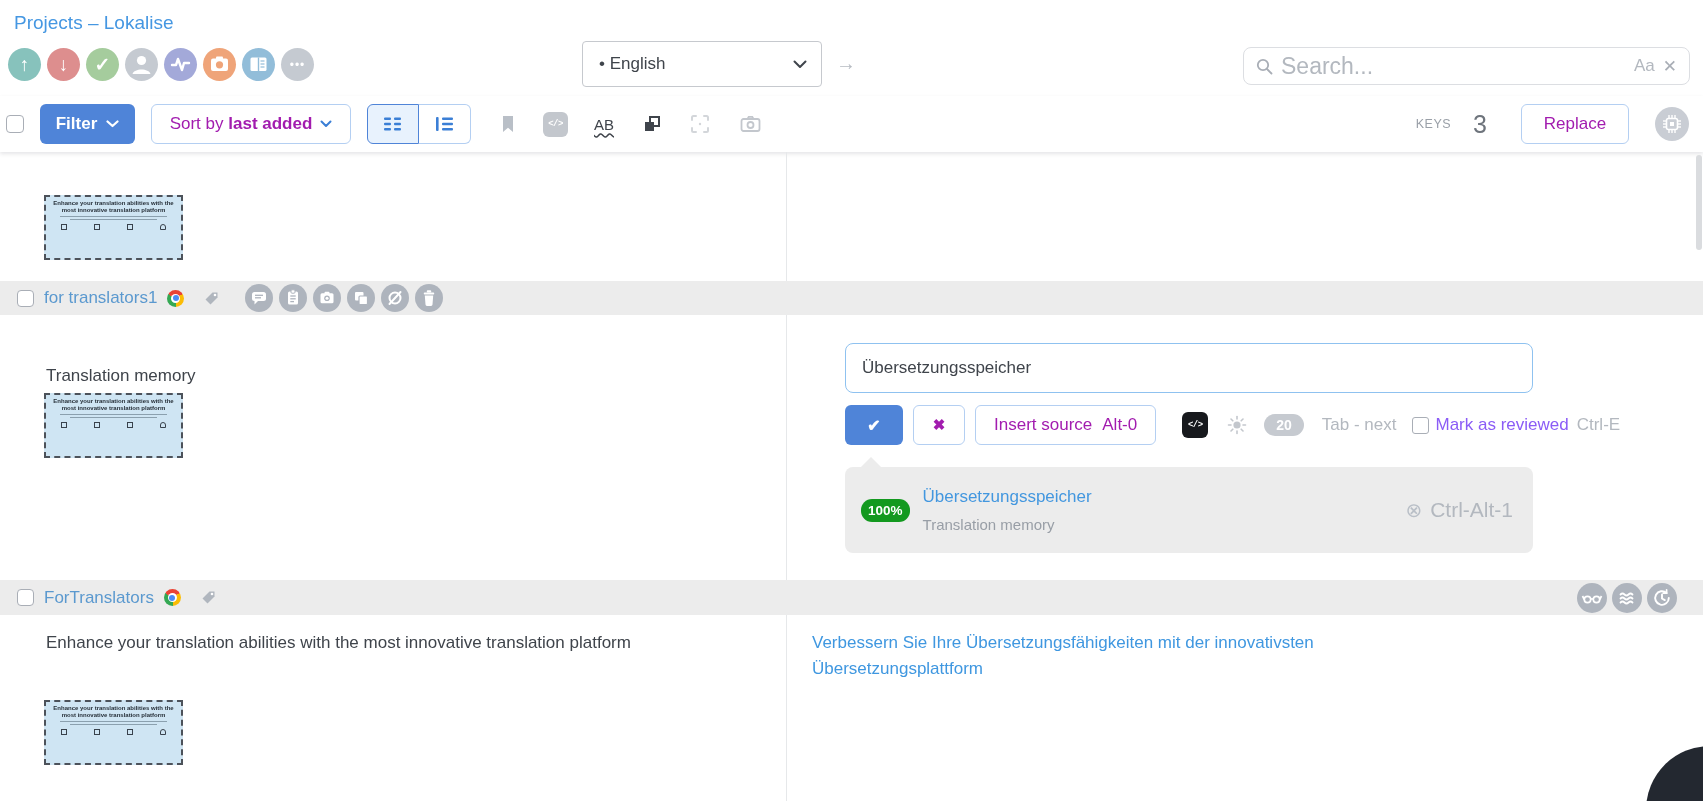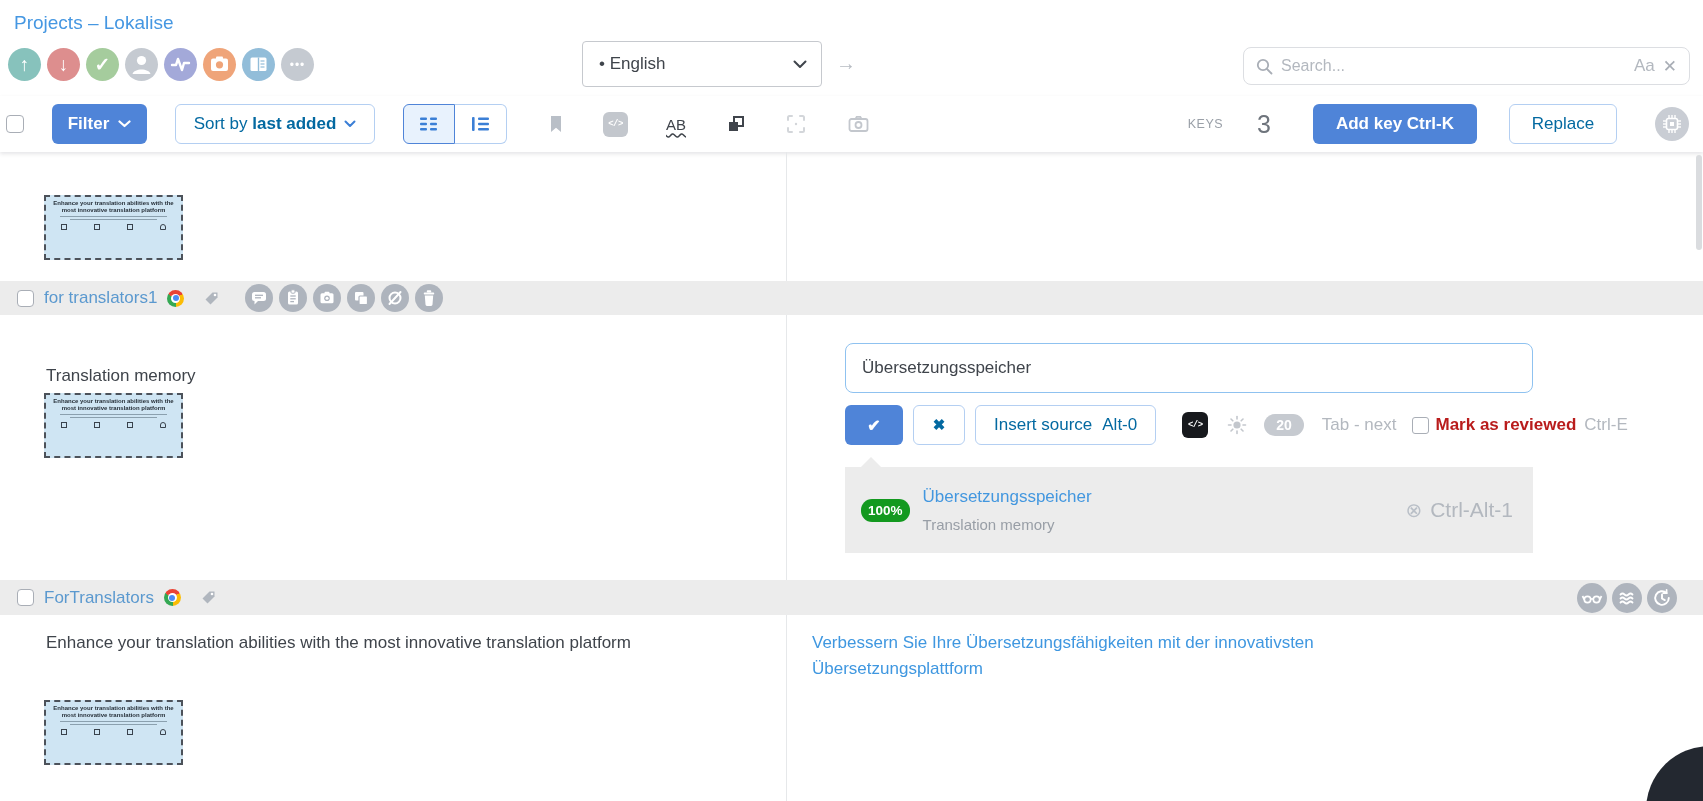--- a/index.html
+++ b/index.html
@@ -24,44 +24,44 @@
     padding:0 14px 0 16px; font-size:17px; color:#3f444b; cursor:pointer;
   }
   .sel .lbl { flex:1; }
   .lang-arrow { left:836px; top:52px; color:#b6bbc2; font-size:20px; }
 
   .search {
     left:1243px; top:47px; width:447px; height:38px; border:1px solid #dcdee2;
     border-radius:8px; display:flex; align-items:center; padding:0 12px; gap:8px; background:#fff;
   }
   .search input {
-    flex:1; border:none; outline:none; font-size:16px; color:#7f1d1d;
+    flex:1; border:none; outline:none; font-size:23px; color:#7f1d1d;
     font-family:"Liberation Sans",sans-serif; background:transparent;
   }
   .search input::placeholder { color:#b3b8bf; }
   .search .aa { color:#b3b8bf; font-size:17px; cursor:pointer; }
   .search .clear { color:#a9aeb6; font-size:17px; cursor:pointer; }
 
   
   .filter-bar {
     left:0; top:96px; width:1703px; height:56px; display:flex; align-items:center;
-    padding:0 14px 0 6px; gap:28px; background:#fff;
+    padding:0 14px 0 6px; gap:16px; background:#fff;
     box-shadow:0 2px 4px rgba(40,45,60,.12);
   }
   .cb {
     appearance:none; -webkit-appearance:none; width:18px; height:18px; background:#fff;
     border:1.5px solid #a9aeb6; border-radius:4px; cursor:pointer; flex:0 0 auto;
   }
   .btn-blue {
     background:#4f84d8; color:#fff; border:none; border-radius:6px; height:40px;
     font-size:17px; font-weight:bold; font-family:"Liberation Sans",sans-serif;
     display:flex; align-items:center; justify-content:center; gap:9px; cursor:pointer;
   }
   .btn-outline {
-    background:#fff; color:#0369a1; border:1.5px solid #b4cff2; border-radius:6px; height:40px;
+    background:#fff; color:#a21caf; border:1.5px solid #b4cff2; border-radius:6px; height:40px;
     font-size:17px; font-family:"Liberation Sans",sans-serif;
     display:flex; align-items:center; justify-content:center; gap:8px; cursor:pointer;
   }
   .filter-btn { width:95px; }
   .sort-btn { width:200px; font-weight:normal; }
   .sort-btn b { font-weight:bold; }
   .view-toggle { display:flex; }
   .vt {
     width:52px; height:40px; display:flex; align-items:center; justify-content:center;
     border:1.5px solid #b4cff2; background:#fff; cursor:pointer;
@@ -126,25 +126,25 @@
   .btn-cancel { width:52px; height:40px; margin-left:10px; font-size:15px; font-weight:bold; }
   .btn-insert { padding:0 18px; height:40px; margin-left:10px; gap:10px; }
   .code-dark { background:#17191d; width:26px; height:26px; margin-left:26px; }
   .bulb { margin-left:18px; }
   .count-pill {
     margin-left:16px; background:#c6cad0; color:#fff; font-size:14px; font-weight:bold;
     border-radius:12px; padding:3px 12px;
   }
   .tab-next { margin-left:18px; font-size:17px; color:#b3b8bf; }
   .editor-bar .cb { width:17px; height:17px; margin-left:16px; border-radius:3px; }
-  .mark-rev { margin-left:6px; font-size:17px; color:#b91c1c;font-weight:bold; }
+  .mark-rev { margin-left:6px; font-size:17px; color:#8b5cf6; }
   .mark-short { margin-left:8px; font-size:17px; color:#b3b8bf; }
 
   .tm-panel {
-    left:845px; top:467px; width:688px; height:86px; background:#ececec; border-radius:0;
+    left:845px; top:467px; width:688px; height:86px; background:#ececec; border-radius:8px;
     display:flex; align-items:center; padding:0 20px 0 16px;
   }
   .tm-panel::before {
     content:""; position:absolute; top:-10px; left:15px; width:0; height:0;
     border-left:11px solid transparent; border-right:11px solid transparent;
     border-bottom:11px solid #ececec;
   }
   .tm-badge {
     background:#13991f; color:#fff; font-size:13.5px; font-weight:bold;
     border-radius:11px; padding:4px 7px; cursor:pointer;
@@ -284,21 +284,20 @@
     <span class="tool-ic" style="margin-left:14px">
       <svg width="21" height="18" viewBox="0 0 21 18" fill="none" stroke="#c3c7cd" stroke-width="1.8">
           <rect x="1.5" y="4" width="18" height="12" rx="2"></rect>
           <path d="M7.5 4l1.2-2.2h3.6L13.5 4"></path>
           <circle cx="10.5" cy="10" r="3"></circle>
         </svg>
     </span>
 
     <span style="margin-left:auto" class="keys-label">KEYS</span>
     <span class="keys-count">3</span>
-    <button class="btn-blue addkey-btn">Add key Ctrl-K</button>
     <button class="btn-outline replace-btn" style="margin-left:4px">Replace</button>
     <div class="circle auto-circle">
       <svg width="24" height="24" viewBox="0 0 24 24" fill="none" stroke="#fff" stroke-width="1.6">
           <rect x="6.5" y="6.5" width="11" height="11" rx="2"></rect>
           <rect x="10" y="10" width="4" height="4" fill="#fff" stroke="none"></rect>
           <g stroke-width="1.4">
             <line x1="9" y1="3" x2="9" y2="6.5"></line>
             <line x1="12" y1="3" x2="12" y2="6.5"></line>
             <line x1="15" y1="3" x2="15" y2="6.5"></line>
             <line x1="9" y1="17.5" x2="9" y2="21"></line>

